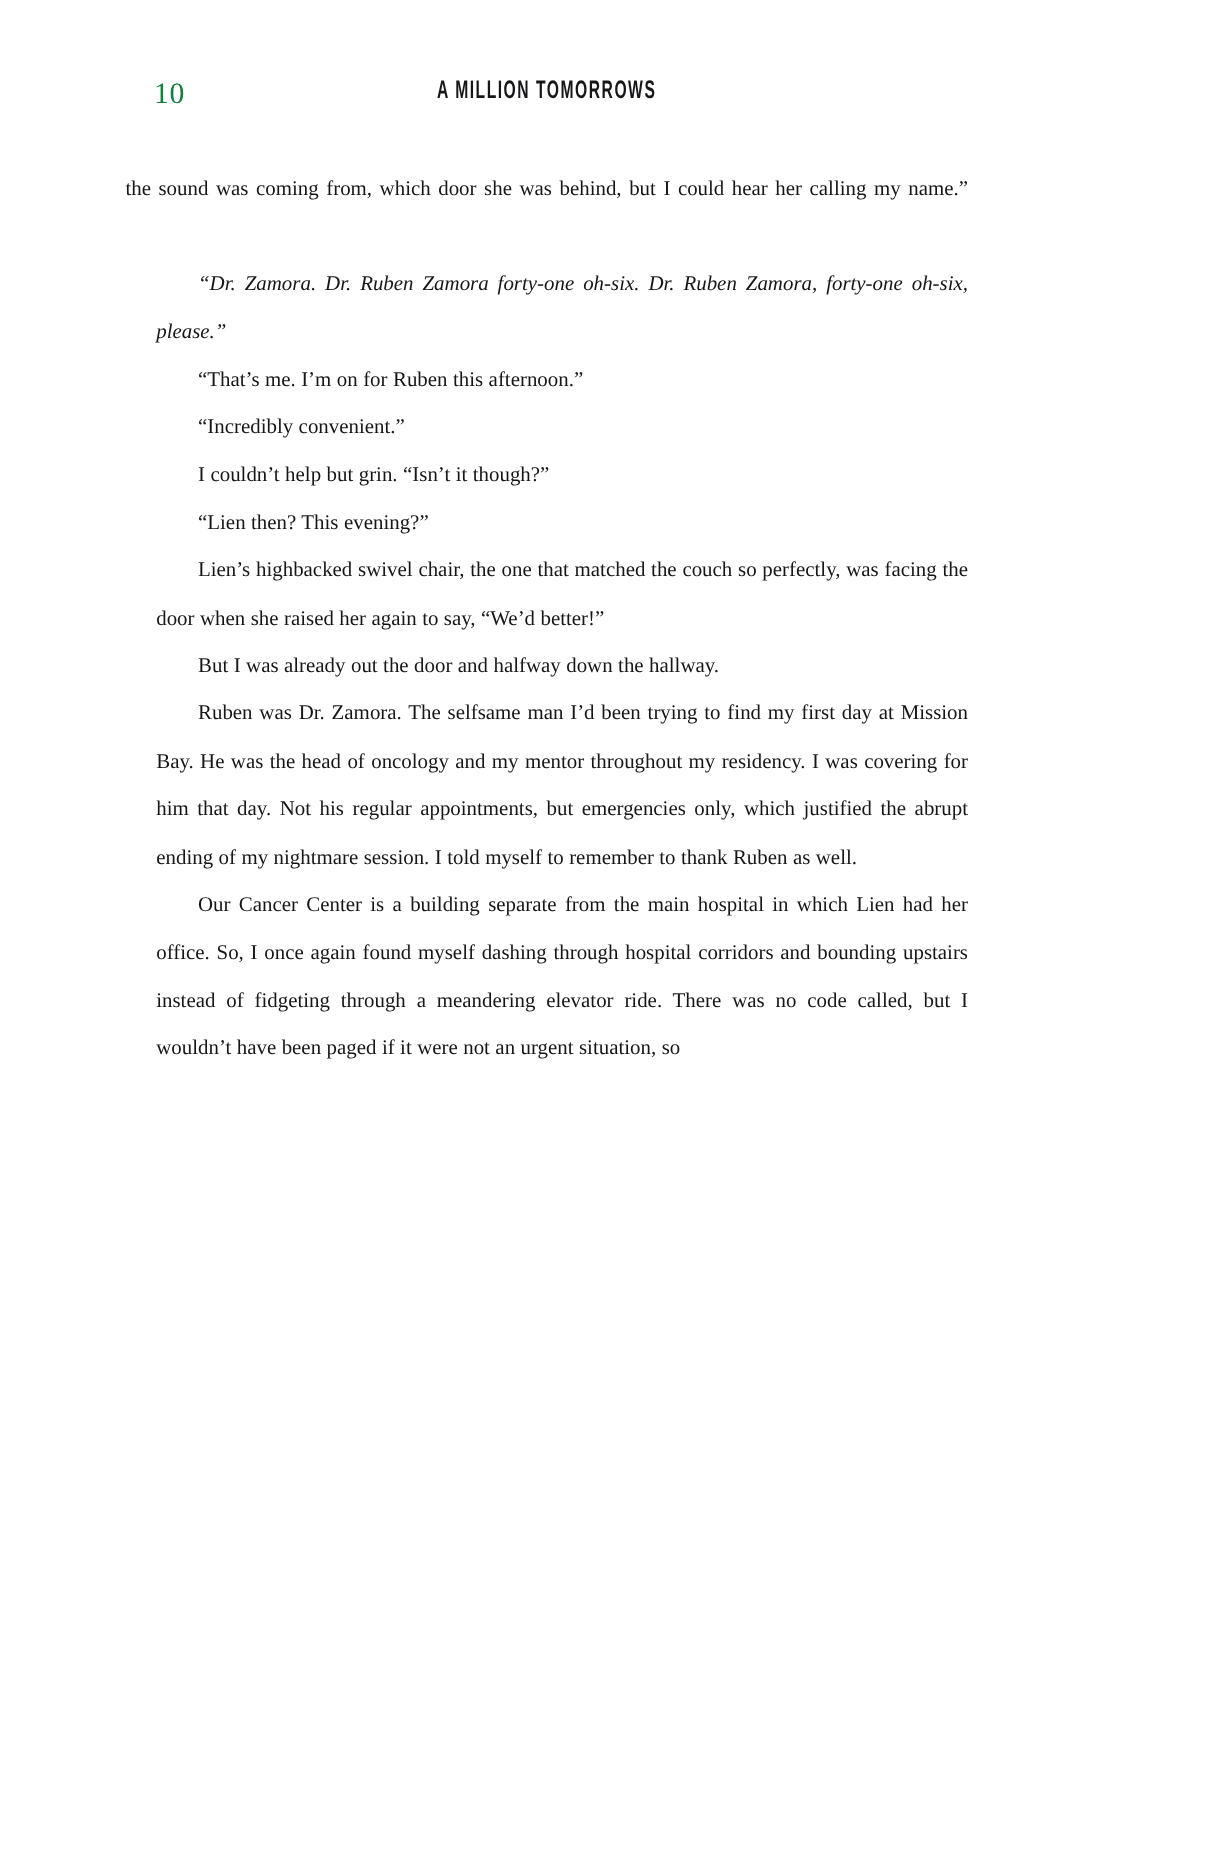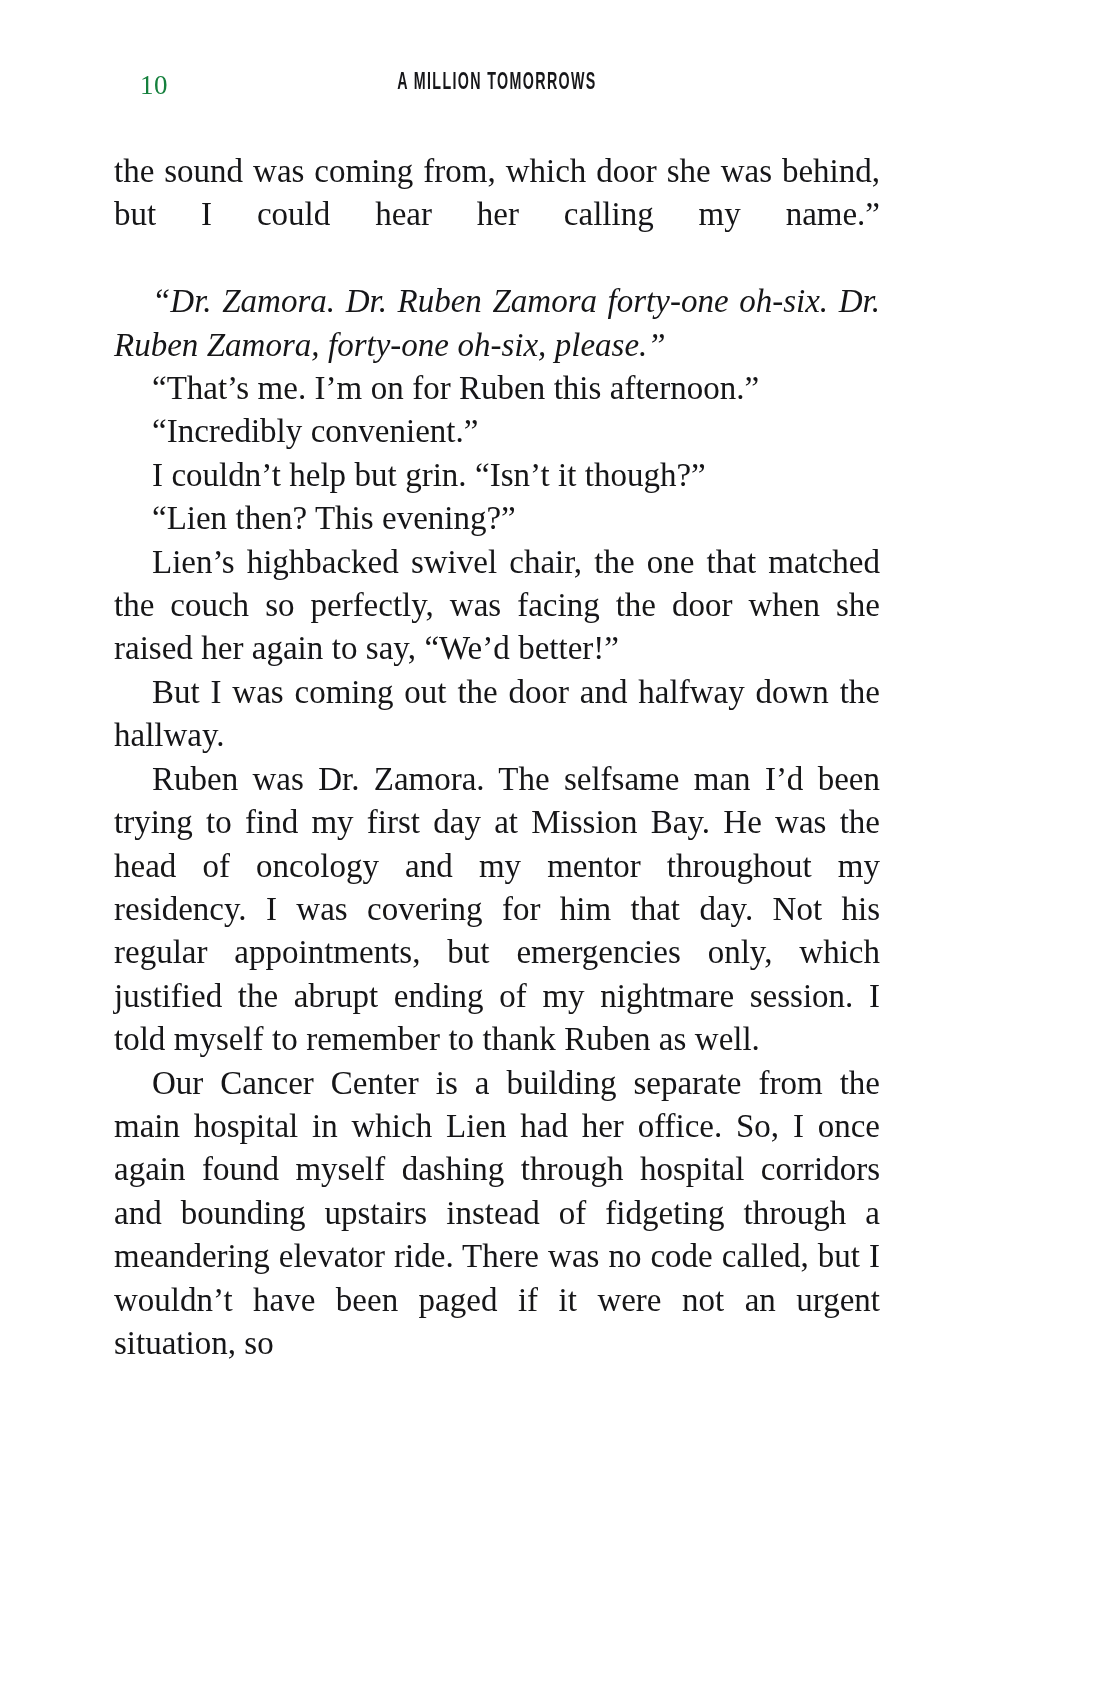--- a/index.html
+++ b/index.html
@@ -64,31 +64,32 @@
   
   .textblock {
     position: absolute;
     top: 150px;
     left: 114px;
     width: 766px;
   }
 
   p.para {
     margin: 0;
-    font-size: 33px;
+    font-size: 19px;
     line-height: 43.4px;
     text-align: justify;
     text-justify: inter-word;
     hyphens: none;
     color: #161618;
     word-spacing: 0.2px;
   }
 
   p.para.indent {
     text-indent: 38px;
+    margin-left: 28px;
   }
 
   p.para.italic {
     font-style: italic;
   }
 
   p.para.flush {
     text-indent: 0;
   }
 
@@ -122,20 +123,20 @@
 
     <p class="para indent nojustify-last">“Incredibly convenient.”</p>
 
     <p class="para indent nojustify-last">I couldn’t help but grin. “Isn’t it though?”</p>
 
     <p class="para indent nojustify-last">“Lien then? This evening?”</p>
 
 
     <p class="para indent nojustify-last">Lien’s highbacked swivel chair, the one that matched the couch so perfectly, was facing the door when she raised her again to say, “We’d better!”</p>
 
-    <p class="para indent nojustify-last">But I was coming out the door and halfway down the hallway.</p>
+    <p class="para indent nojustify-last">But I was already out the door and halfway down the hallway.</p>
 
     <p class="para indent nojustify-last">Ruben was Dr. Zamora. The selfsame man I’d been trying to find my first day at Mission Bay. He was the head of oncology and my mentor throughout my residency. I was covering for him that day. Not his regular appointments, but emergencies only, which justified the abrupt ending of my nightmare session. I told myself to remember to thank Ruben as well.</p>
 
     <p class="para indent nojustify-last">Our Cancer Center is a building separate from the main hospital in which Lien had her office. So, I once again found myself dashing through hospital corridors and bounding upstairs instead of fidgeting through a meandering elevator ride. There was no code called, but I wouldn’t have been paged if it were not an urgent situation, so</p>
   </div>
 
 </div>
 
 </body></html>

